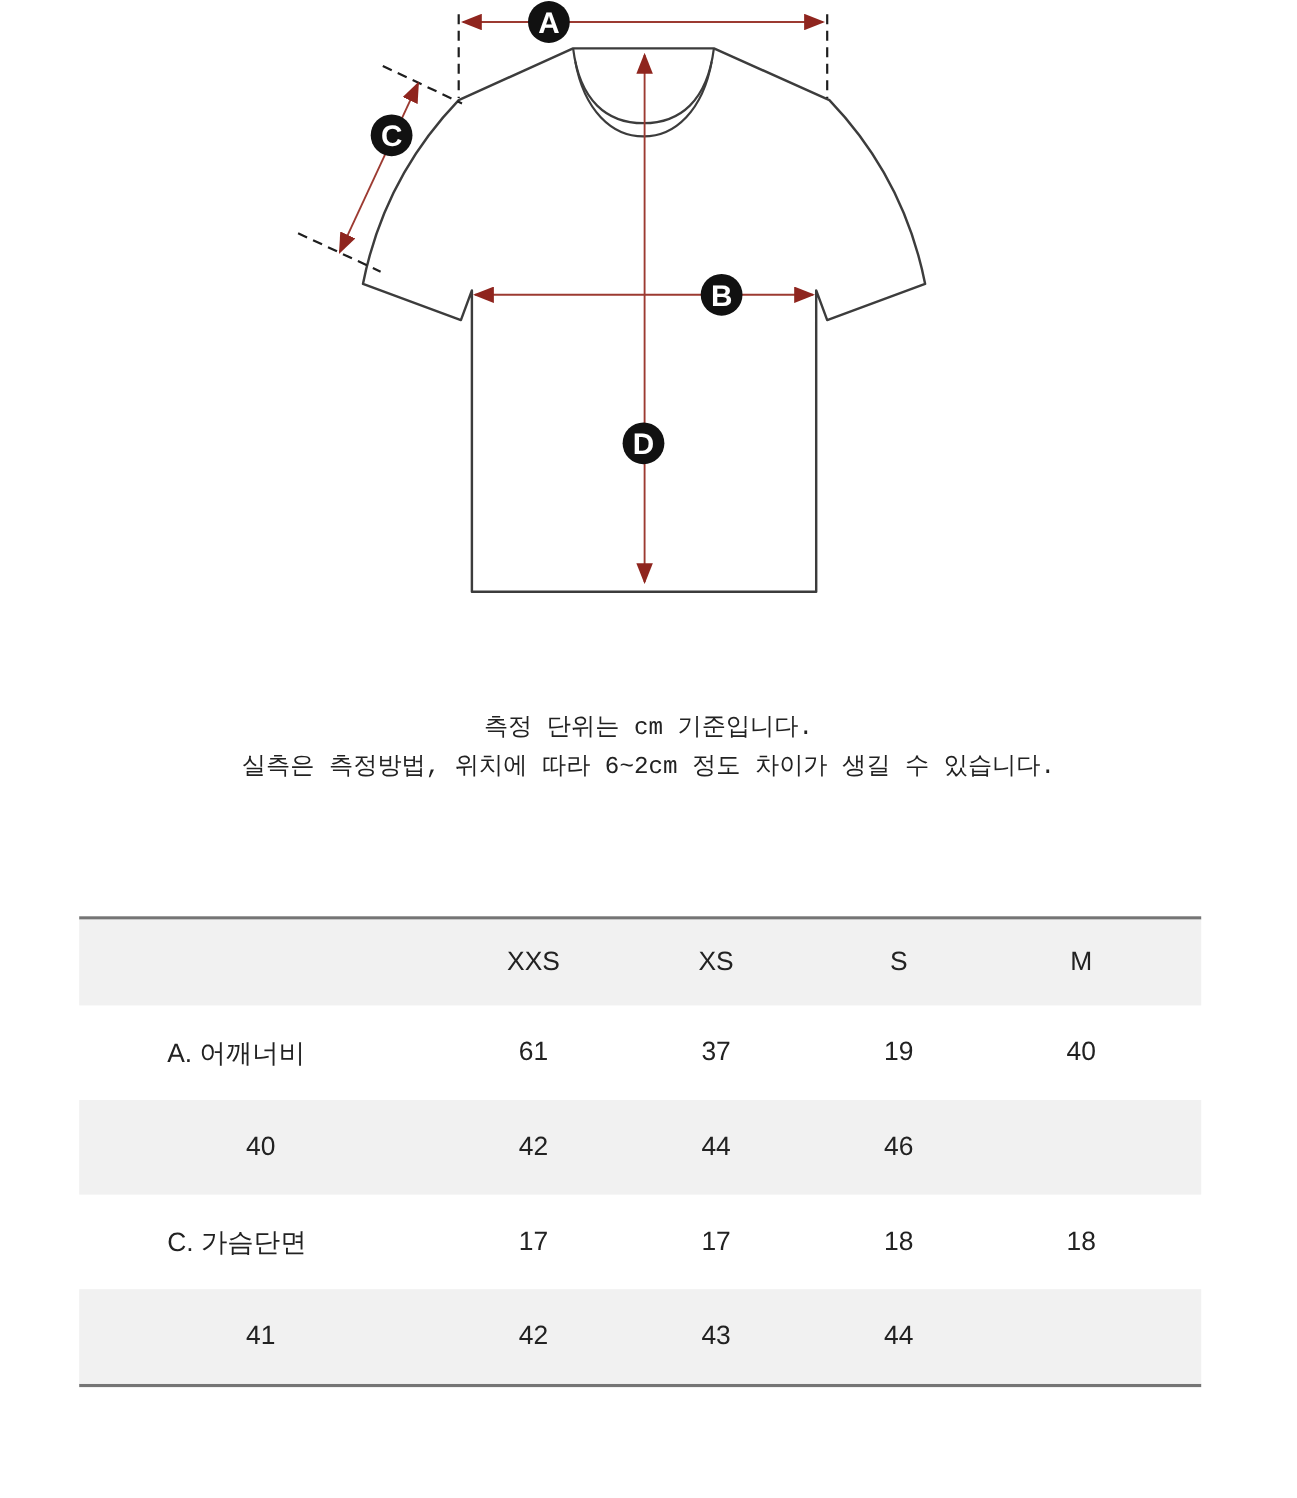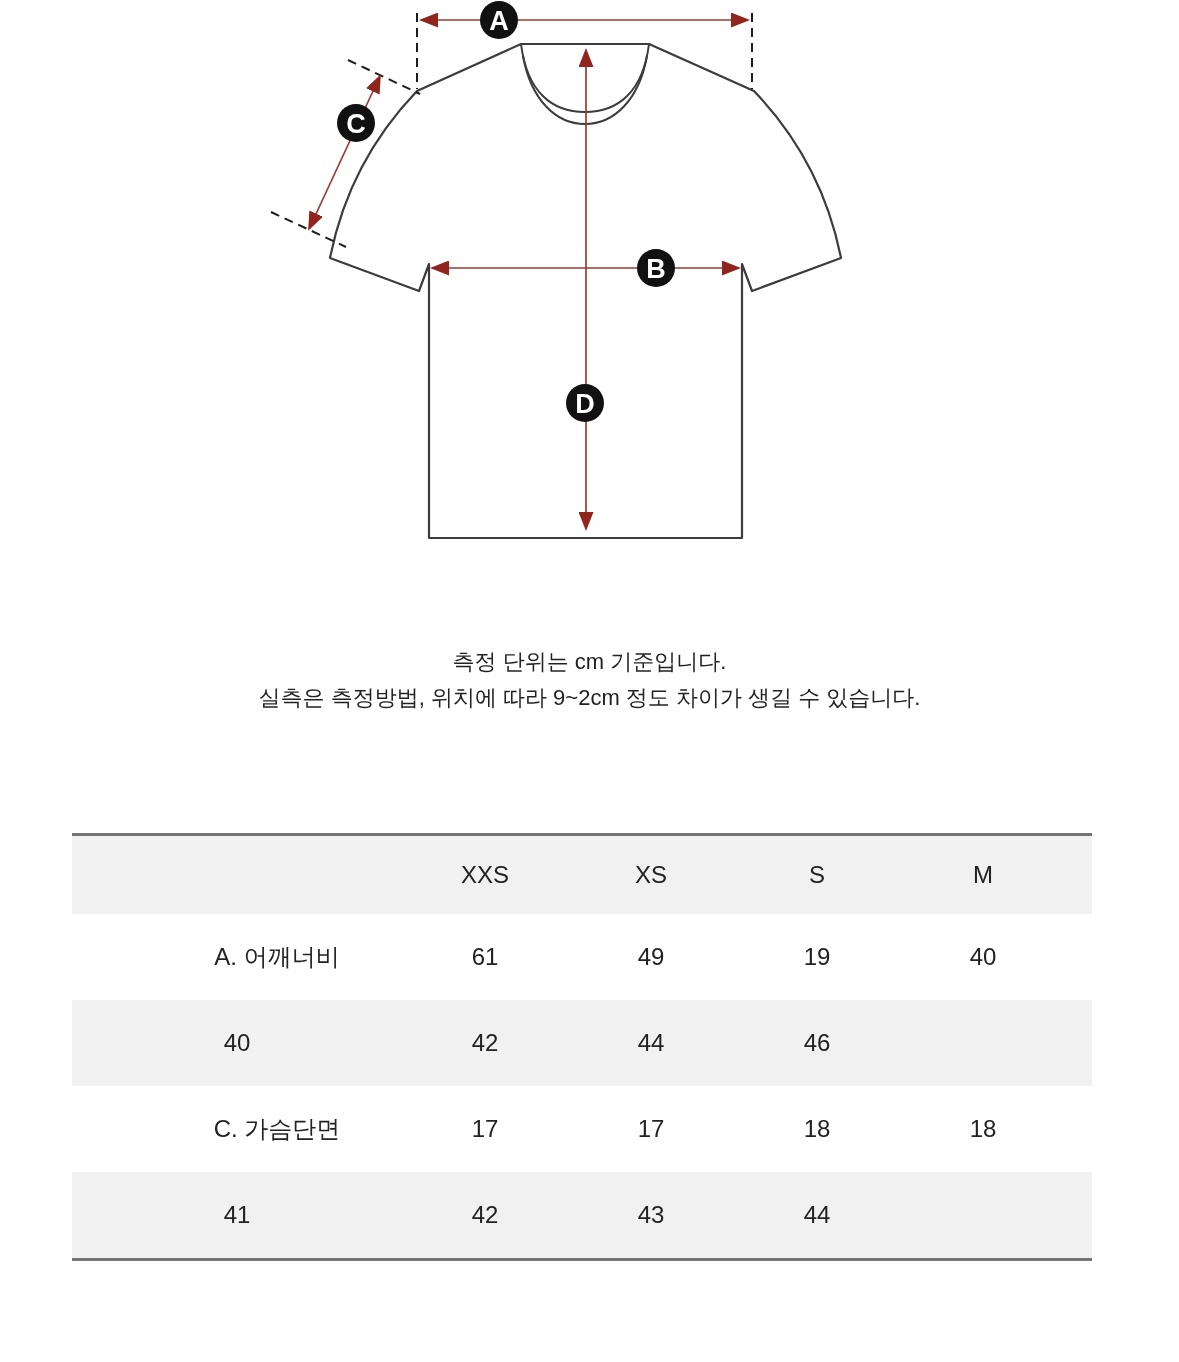--- a/index.html
+++ b/index.html
@@ -52,20 +52,21 @@
   }
   .notes {
     position: absolute;
     top: 644px;
     left: 0;
     width: 100%;
     text-align: center;
     font-size: 22px;
     line-height: 36px;
     color: #222222;
+    font-family: Liberation Mono, monospace;
   }
   .notes p { margin: 0; }
   .size-table {
     position: absolute;
     top: 833px;
     left: 72px;
     width: 1020px;
     box-sizing: border-box;
     border-top: 3px solid #757575;
     border-bottom: 3px solid #757575;
@@ -77,21 +78,21 @@
     grid-template-columns: 330px 166px 166px 166px 166px;
     align-items: center;
     height: 86px;
     box-sizing: border-box;
     padding-right: 40px;
   }
   .trow.header { height: 78px; }
   .trow.stripe { background: #f1f1f1; }
   .tcell { text-align: center; }
   .tcell.label {
-    text-align: center;
+    text-align: left;
     padding-left: 80px;
   }
 </style>
 </head>
 <body>
 
 <div class="canvas">
 
   <svg class="diagram-svg" width="1179" height="610" viewBox="0 0 1179 610">
     <defs>
@@ -147,36 +148,36 @@
       </g>
       <g>
         <circle class="badge-circle" cx="585" cy="403" r="19" fill="#111111"></circle>
         <text class="badge-letter" x="585" y="413">D</text>
       </g>
     </g>
   </svg>
 
   <div class="notes">
     <p>측정 단위는 cm 기준입니다.</p>
-    <p>실측은 측정방법, 위치에 따라 9~2cm 정도 차이가 생길 수 있습니다.</p>
+    <p>실측은 측정방법, 위치에 따라 6~2cm 정도 차이가 생길 수 있습니다.</p>
   </div>
 
   <div class="size-table">
     <div class="trow header stripe">
       <div class="tcell label"></div>
       <div class="tcell">XXS</div>
       <div class="tcell">XS</div>
       <div class="tcell">S</div>
       <div class="tcell">M</div>
     </div>
 
     <div class="trow">
       <div class="tcell label">A. 어깨너비</div>
       <div class="tcell">61</div>
-      <div class="tcell">49</div>
+      <div class="tcell">37</div>
       <div class="tcell">19</div>
       <div class="tcell">40</div>
     </div>
 
     <div class="trow stripe">
       <div class="tcell">40</div>
       <div class="tcell">42</div>
       <div class="tcell">44</div>
       <div class="tcell">46</div>
     </div>

